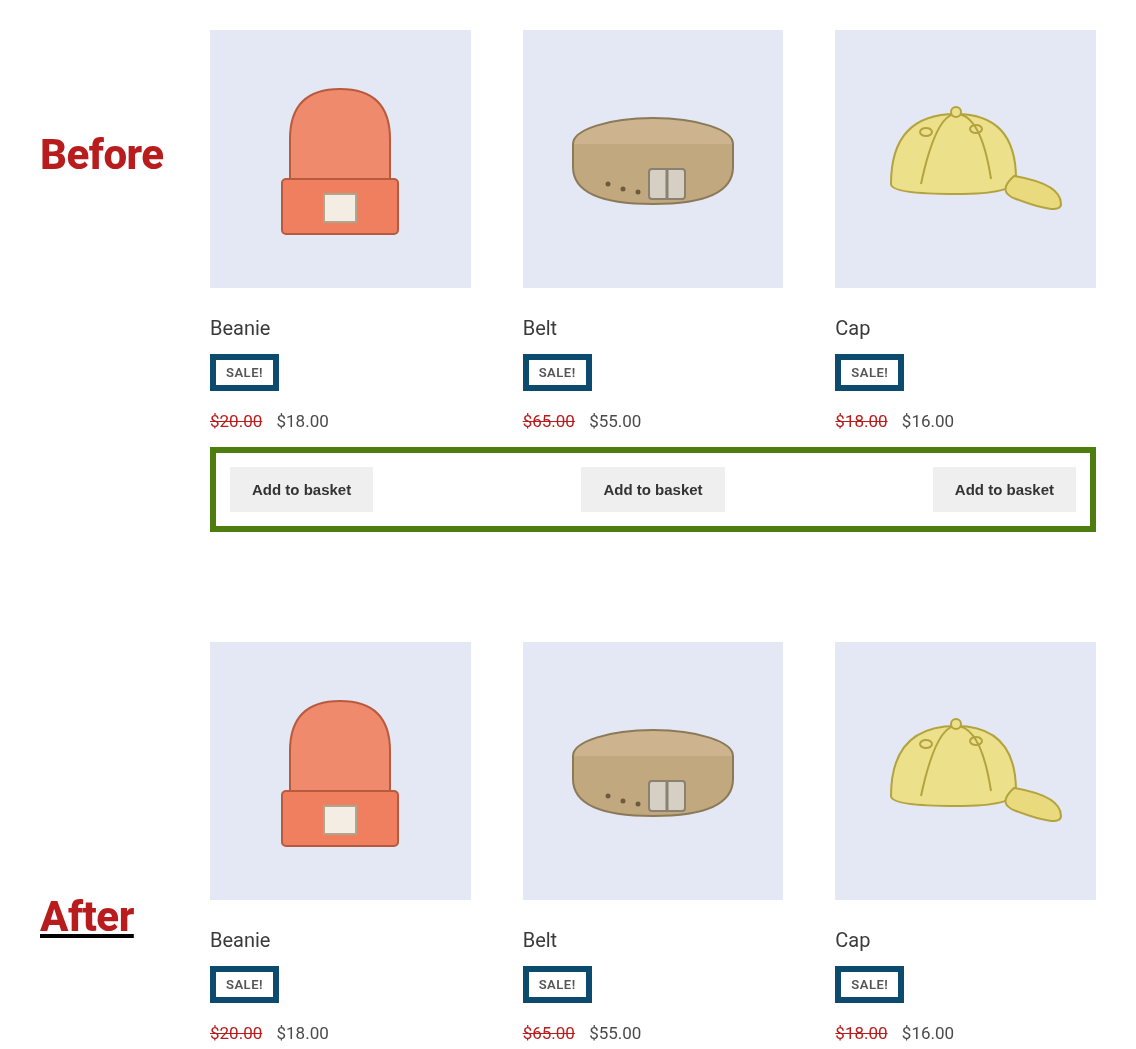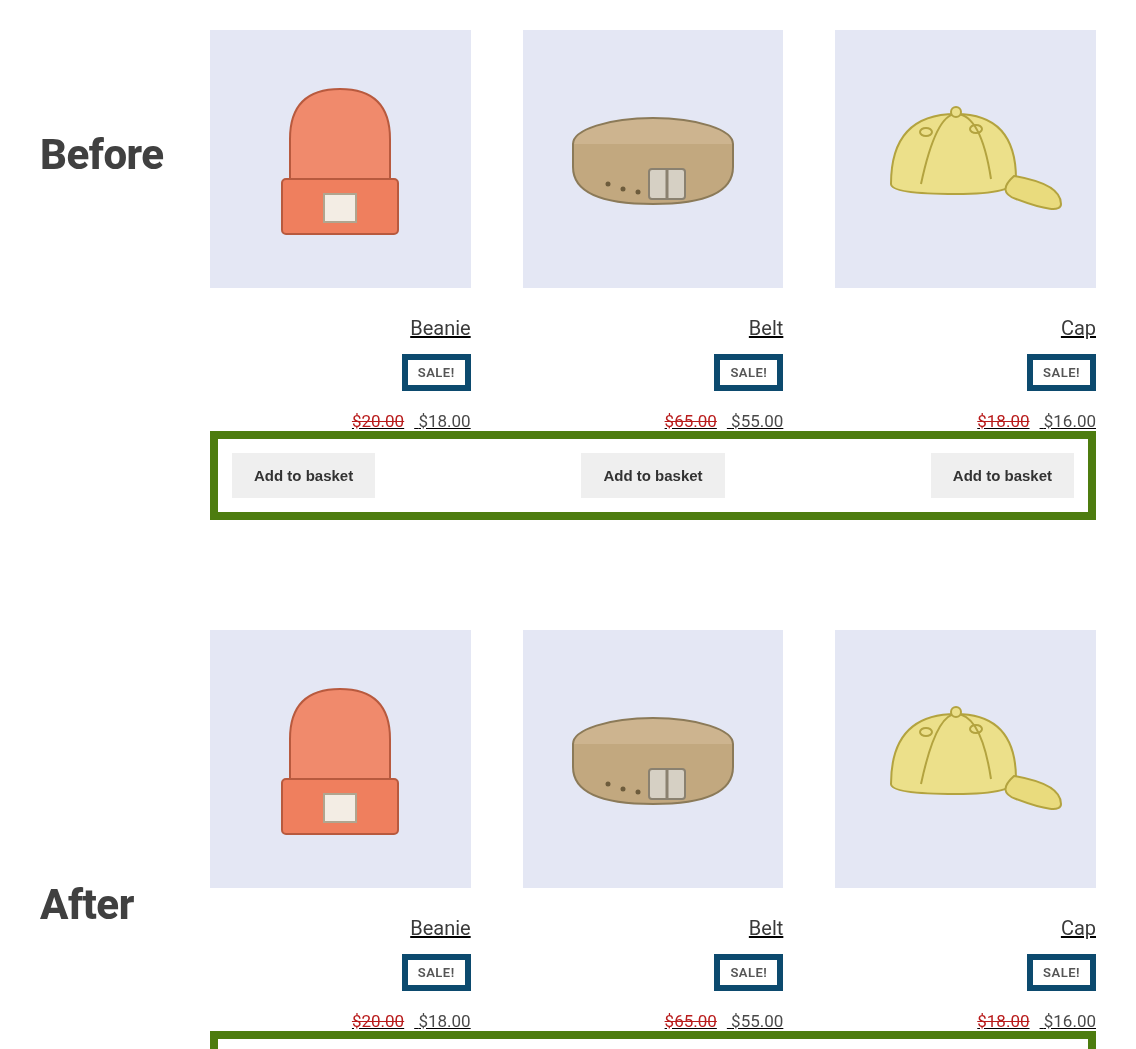--- a/index.html
+++ b/index.html
@@ -13,42 +13,41 @@
     display: flex;
     align-items: flex-start;
     margin-bottom: 110px;
   }
   .row-section.second { margin-bottom: 0; }
   .label-col {
     width: 170px;
     flex-shrink: 0;
     padding-top: 100px;
   }
-  .label-col.second { padding-top: 250px; }
+  .label-col.second { padding-top: 250px; text-decoration: underline; }
   .big-label {
     font-size: 42px;
     font-weight: 800;
-    color: #404040;
+    color: #b91c1c;
     letter-spacing: -0.5px;
   }
   .products-wrap {
     flex: 1;
     position: relative;
   }
   .products {
     display: flex;
     gap: 52px;
   }
   .product {
     flex: 1;
     display: flex;
     flex-direction: column;
-    align-items: flex-end;
+    align-items: flex-start;
     text-align: center;
-    text-decoration: underline;
   }
   .img-box {
     width: 100%;
     height: 258px;
     background: #e4e7f4;
     display: flex;
     align-items: center;
     justify-content: center;
     margin-bottom: 28px;
   }
@@ -73,23 +72,23 @@
     font-size: 17px;
     color: #444;
   }
   .old-price {
     color: #b91c1c;
     text-decoration: line-through;
     margin-right: 10px;
   }
   .new-price { color: #4a4a4a; }
   .highlight-box {
-    border: 8px solid #4d7c0f;
+    border: 6px solid #4d7c0f;
     padding: 14px 0;
-    margin-top: 0;
+    margin-top: 16px;
     position: relative;
   }
   .highlight-box.empty {
     height: 40px;
     padding: 0;
   }
   .btn-row {
     display: flex;
     width: 100%;
   }

